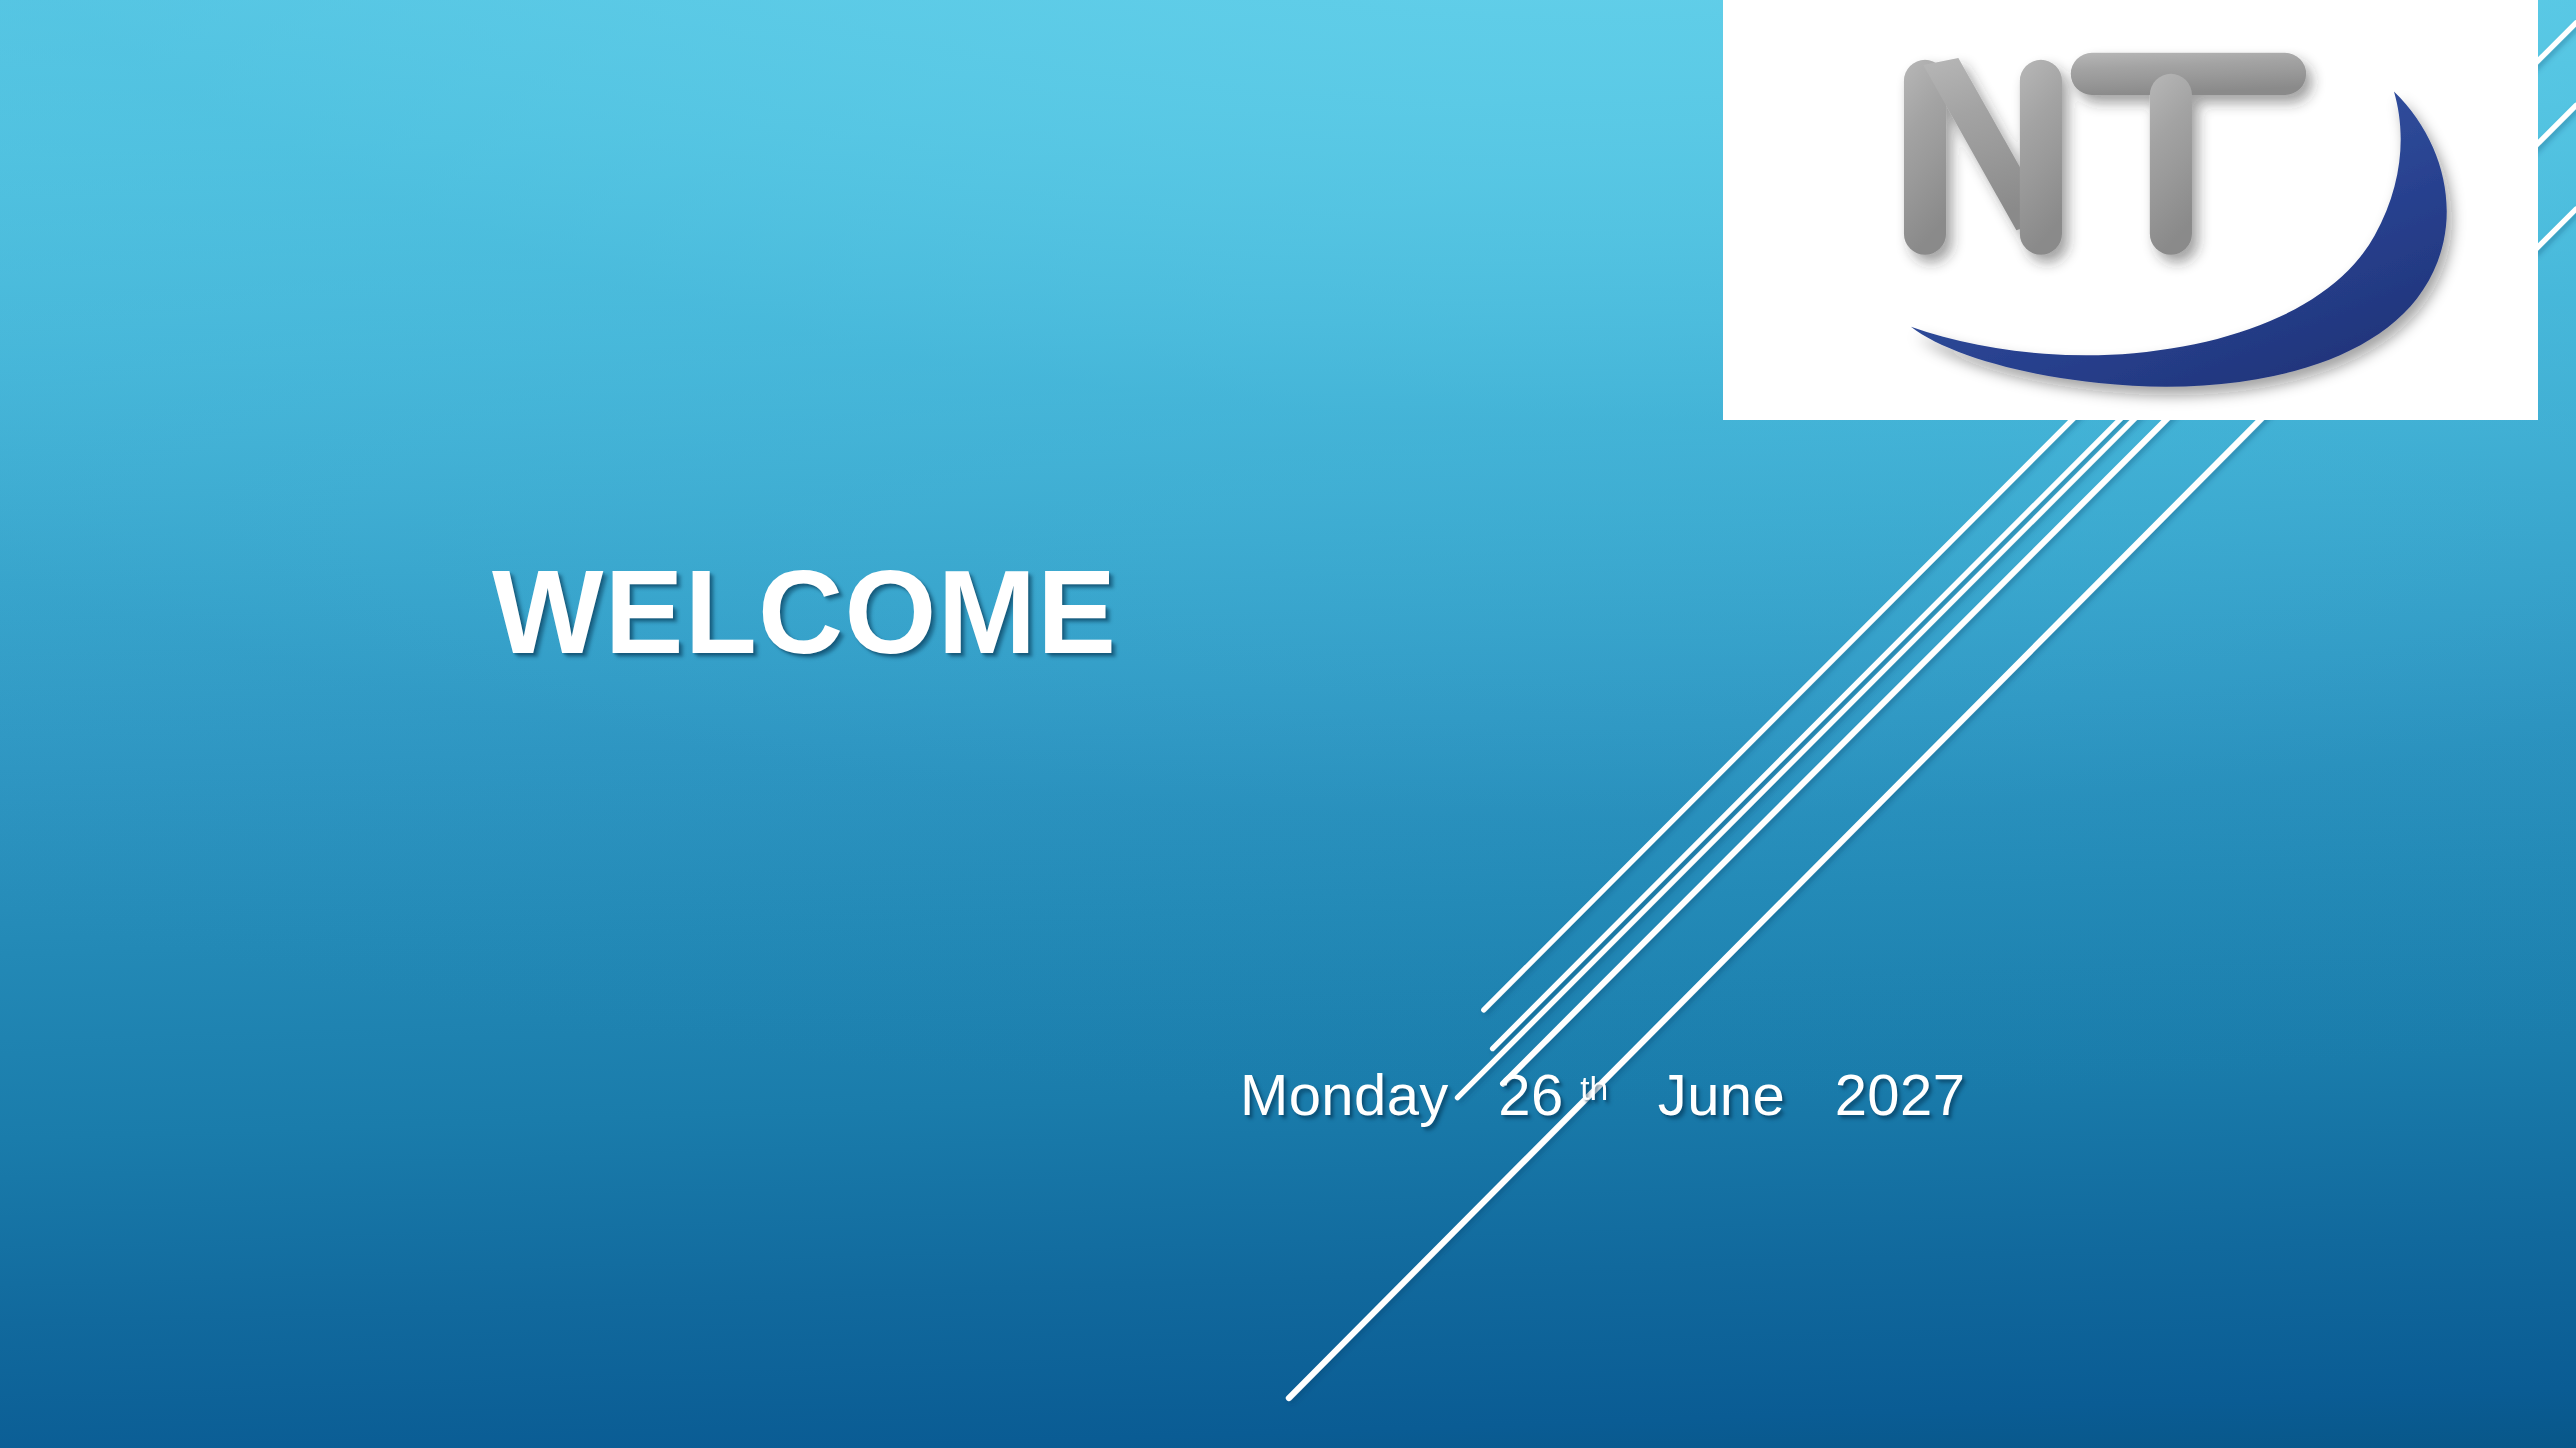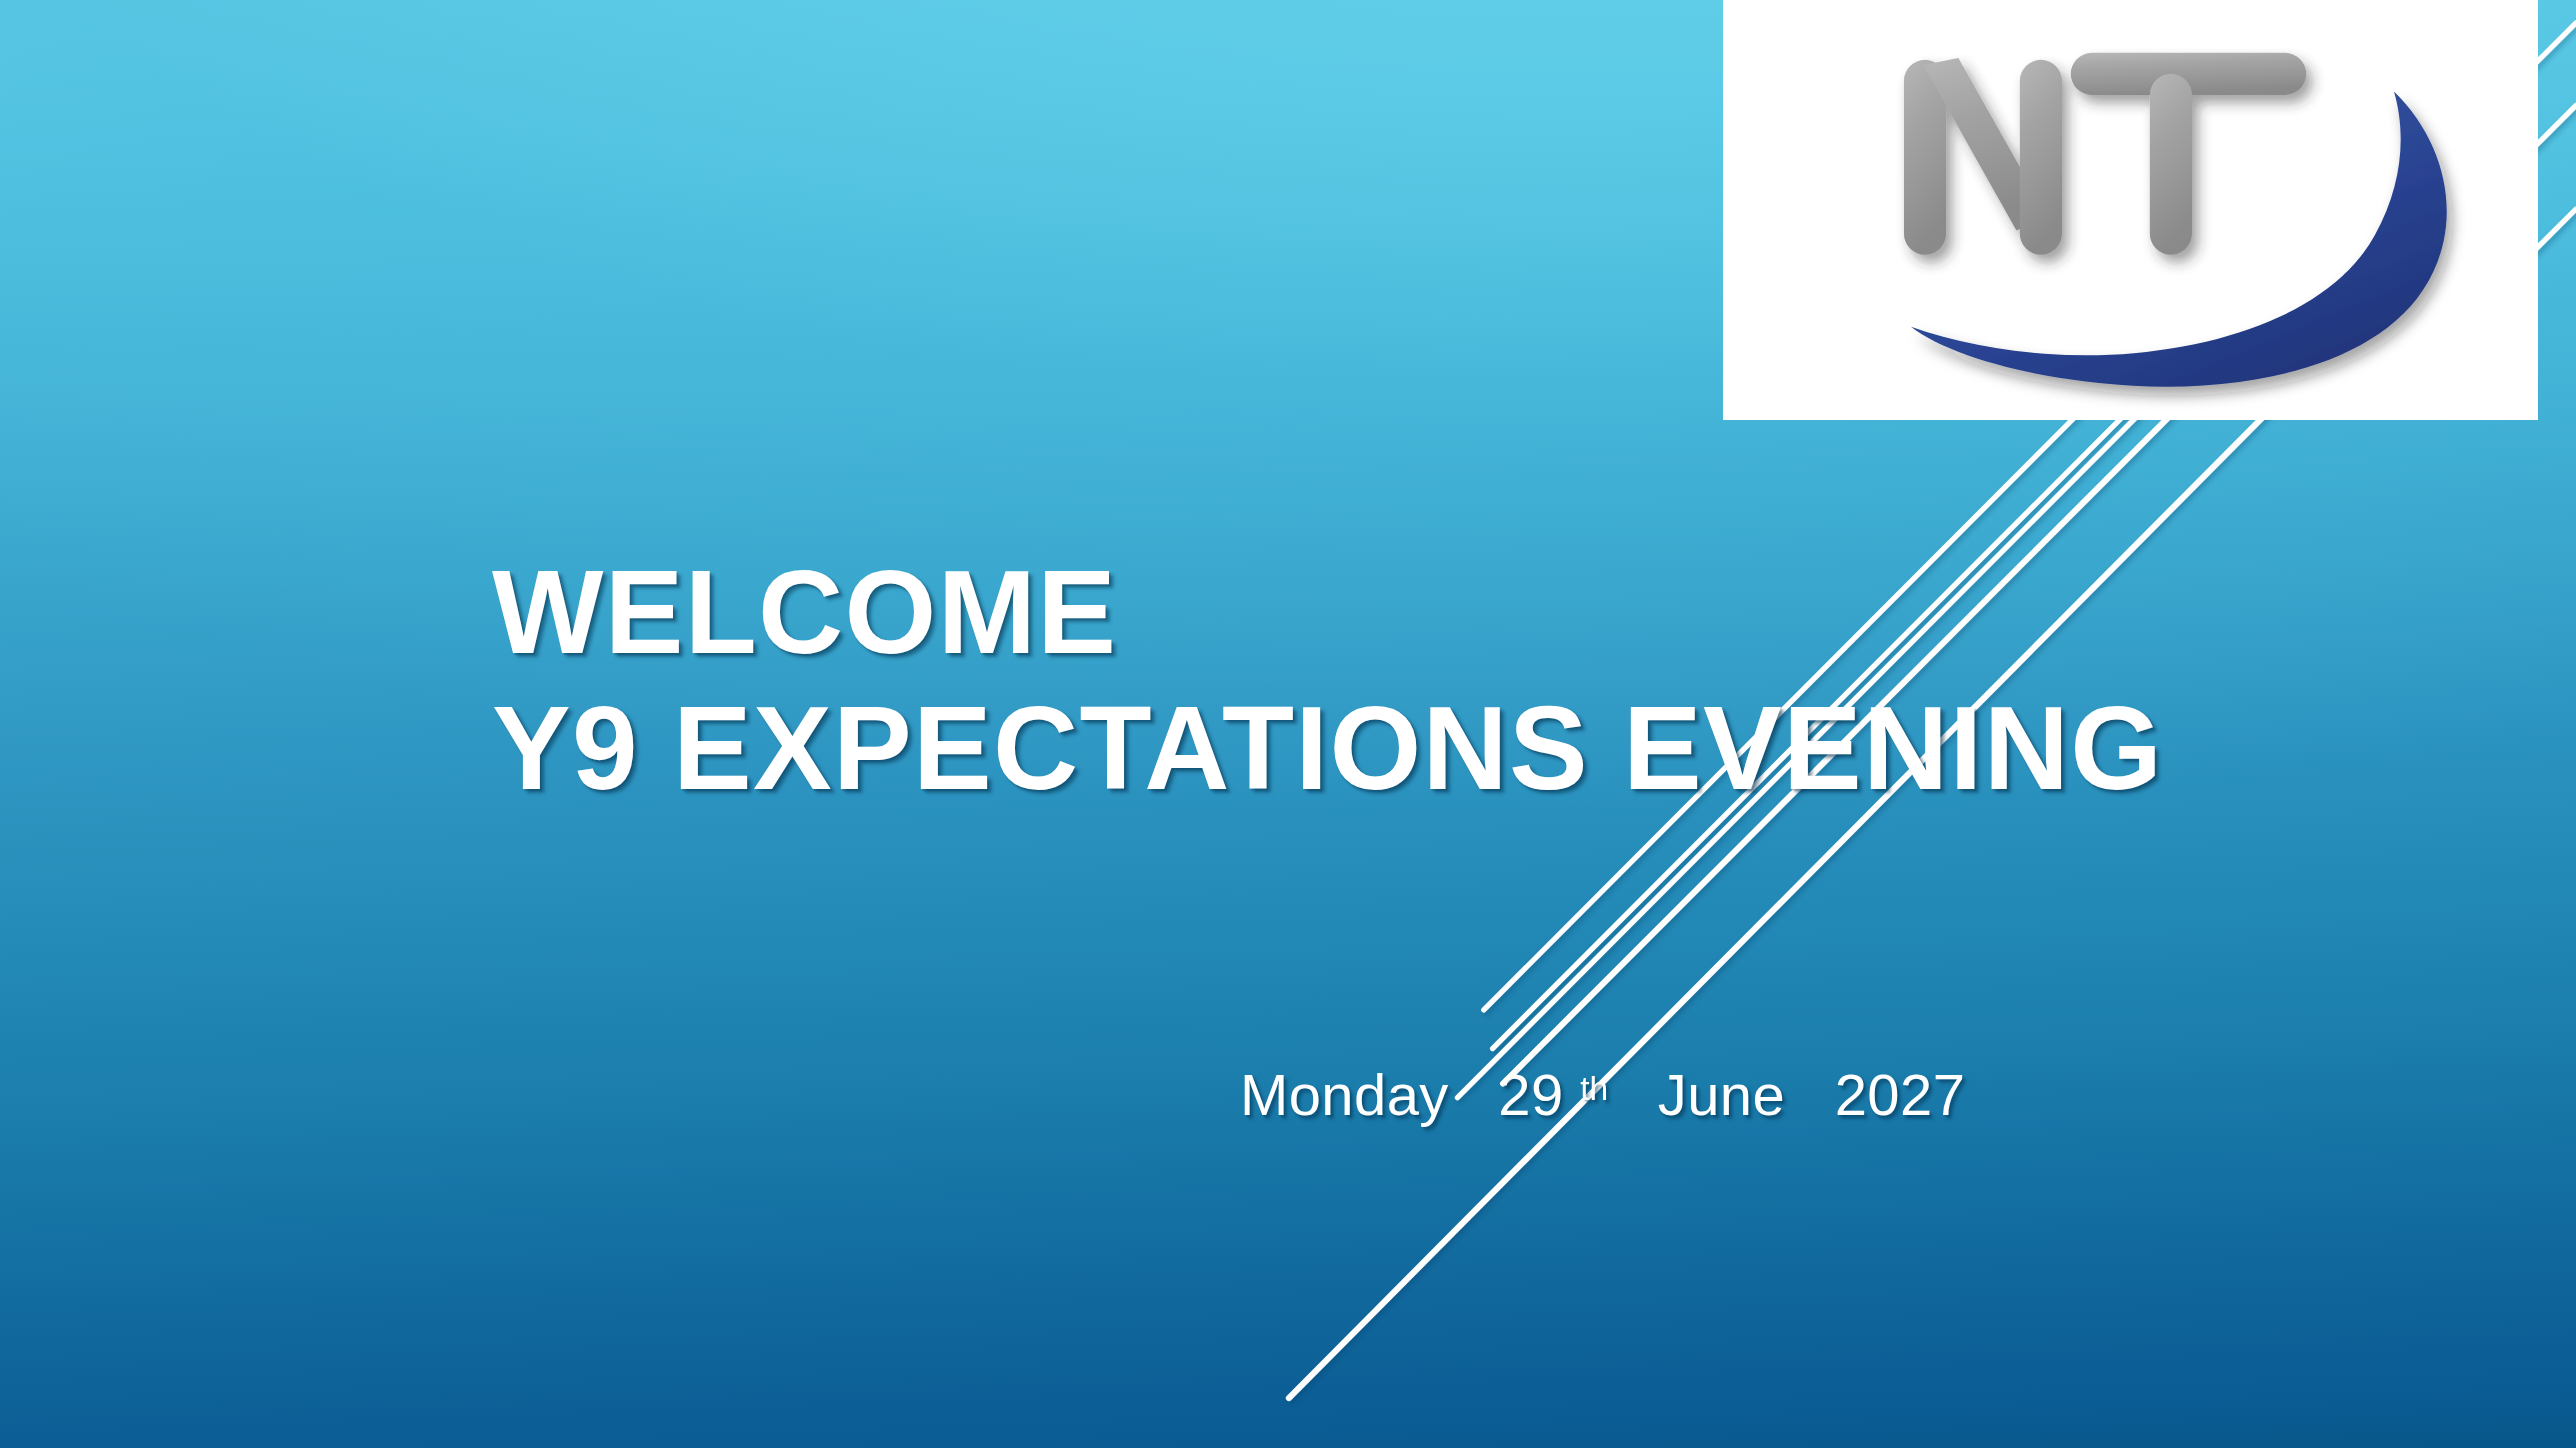--- a/index.html
+++ b/index.html
@@ -181,27 +181,26 @@
           <rect x="396" y="60" width="268" height="48" rx="24"></rect>
 
           <rect x="486" y="84" width="48" height="206" rx="24"></rect>
         </g>
       </svg>
     </div>
   </div>
 
   <div class="title-block">
     <div class="title-line">WELCOME</div>
-    <div class="title-line">Y9 EXPECTATIONS EVENING</div>
   </div>
 
   <div class="subtitle">
     <span>Monday</span>
     <span>&nbsp;</span>
-    <span>29</span>
+    <span>26</span>
     <sup>th</sup>
     <span>&nbsp;</span>
     <span>June</span>
     <span>&nbsp;</span>
     <span>2027</span>
   </div>
 
 </div>
 
 

